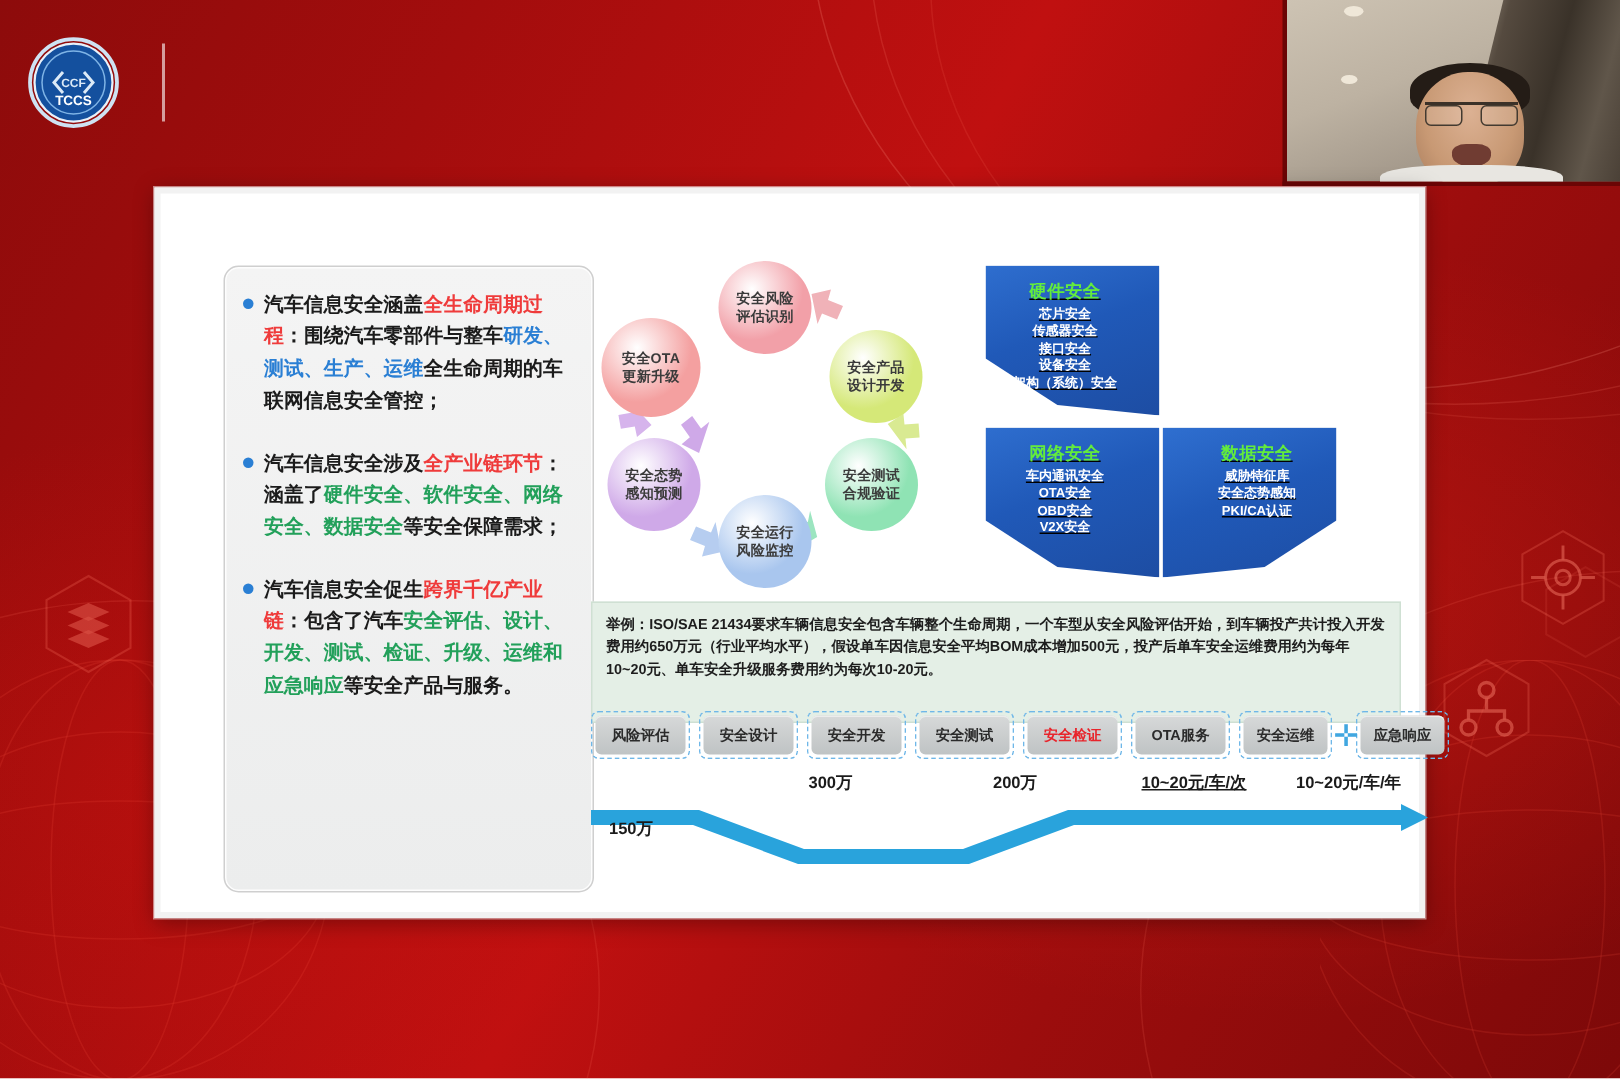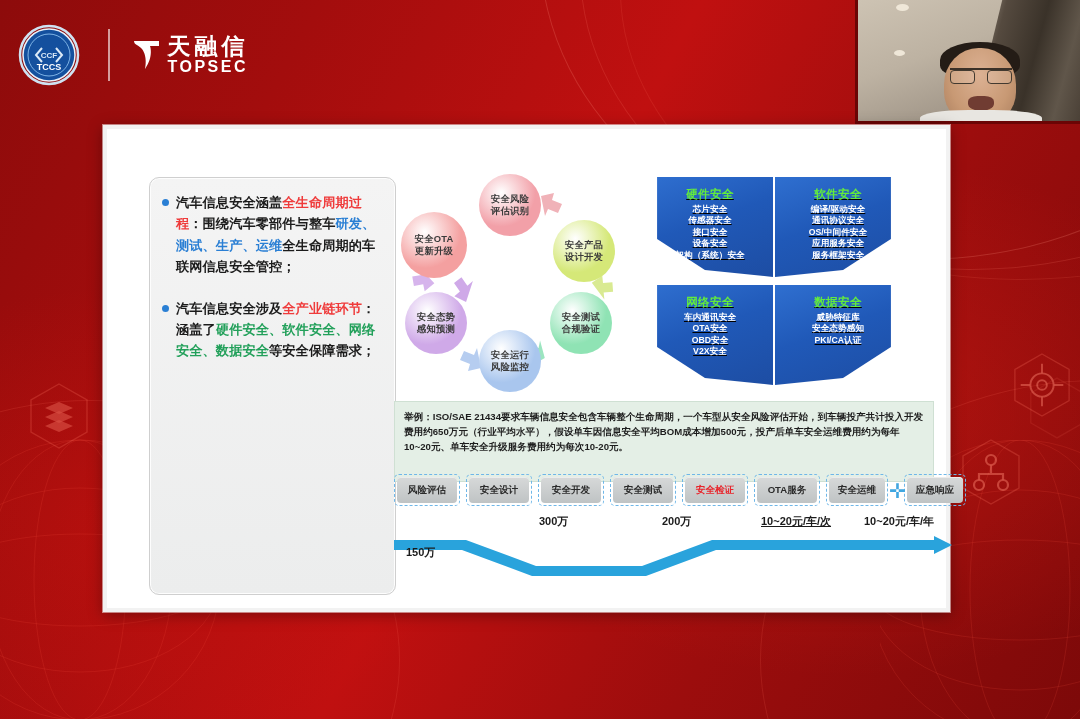--- a/index.html
+++ b/index.html
@@ -226,29 +226,20 @@
   <div style="position:absolute;left:18px;top:24px;display:flex;align-items:center;">
     <svg width="62" height="62" viewBox="0 0 62 62">
       <circle cx="31" cy="31" r="29" fill="none" stroke="#cfe2f2" stroke-width="2.5"></circle>
       <circle cx="31" cy="31" r="26" fill="#14509e" stroke="#e8f1fa" stroke-width="1.5"></circle>
       <circle cx="31" cy="31" r="21" fill="none" stroke="#7fb4e6" stroke-width="1"></circle>
       <path d="M24 24 L18 31 L24 38 M38 24 L44 31 L38 38" fill="none" stroke="#dceaf7" stroke-width="2"></path>
       <text x="31" y="34" font-family="Liberation Sans, sans-serif" font-size="8" fill="#dceaf7" text-anchor="middle" font-weight="bold">CCF</text>
       <text x="31" y="46" font-family="Liberation Sans, sans-serif" font-size="9" fill="#ffffff" text-anchor="middle" font-weight="bold">TCCS</text>
     </svg>
     <div style="width:1.5px;height:52px;background:rgba(255,255,255,.6);margin:0 22px 0 28px;"></div>
-    <div style="display:flex;align-items:center;">
-      <svg width="30" height="40" viewBox="0 0 30 40" style="margin-right:6px;">
-        <path d="M2 6 L27 6 L27 11 L18 11 C18 11 22 21 13 34 C13 34 16 22 10 14 C7 10 2 10 2 6 Z" fill="#ffffff"></path>
-      </svg>
-      <div>
-        <div style="font-size:23px;font-weight:bold;color:#ffffff;letter-spacing:4px;line-height:1.05;">天融信</div>
-        <div style="font-size:16px;font-weight:bold;color:#ffffff;letter-spacing:2.5px;line-height:1.1;">TOPSEC</div>
-      </div>
-    </div>
   </div>
 
   <div id="video">
     <div class="curtain"></div>
     <div class="wall-light" style="left:38px;top:4px;width:13px;height:7px;"></div>
     <div class="wall-light" style="left:36px;top:50px;width:11px;height:6px;"></div>
     <div class="hair"></div>
     <div class="person-head"></div>
     <div class="glasses">
       <div class="lens" style="left:0;"></div>
@@ -263,20 +254,24 @@
 
     <div id="left-panel">
       <div id="bullet-list">
           <div class="bullet-row">
             <div class="bullet-dot"></div>
             <div class="bullet-text"><span class="c-dark">汽车信息安全涵盖</span><span class="c-red">全生命周期过程</span><span class="c-dark">：围绕汽车零部件与整车</span><span class="c-blue">研发、测试、生产、运维</span><span class="c-dark">全生命周期的车联网信息安全管控；</span></div>
           </div>
           <div class="bullet-row">
             <div class="bullet-dot"></div>
             <div class="bullet-text"><span class="c-dark">汽车信息安全涉及</span><span class="c-red">全产业链环节</span><span class="c-dark">：涵盖了</span><span class="c-green">硬件安全、软件安全、网络安全、数据安全</span><span class="c-dark">等安全保障需求；</span></div>
+          </div>
+          <div class="bullet-row">
+            <div class="bullet-dot"></div>
+            <div class="bullet-text"><span class="c-dark">汽车信息安全促生</span><span class="c-red">跨界千亿产业链</span><span class="c-dark">：包含了汽车</span><span class="c-green">安全评估、设计、开发、测试、检证、升级、运维和应急响应</span><span class="c-dark">等安全产品与服务。</span></div>
           </div>
         </div>
     </div>
 
     <div id="cycle">
       <svg width="245" height="225" viewBox="0 0 245 225" style="position:absolute;left:0;top:0;">
         <g>
           <path d="M146 22 l13 -3 l-2 7 l10 4 l-4 9 l-10 -4 l-3 7 z" fill="#f0b2b8"></path>
           <path d="M196 112 l6 -11 l4 6 l8 -5 l5 8 l-8 5 l4 6 z" fill="#d9ea92" transform="rotate(28 203 112)"></path>
           <path d="M150 186 l-12 4 l3 -7 l-10 -5 l5 -8 l10 5 l3 -7 z" fill="#9ce5c0" transform="rotate(-12 140 186)"></path>
@@ -315,28 +310,20 @@
 
     <div id="shields">
         <div class="shield sh-left" style="left: 0px; top: 0px;">
           <div class="sh-title">硬件安全</div>
           <div class="sh-item">芯片安全</div>
           <div class="sh-item">传感器安全</div>
           <div class="sh-item">接口安全</div>
           <div class="sh-item">设备安全</div>
           <div class="sh-item">架构（系统）安全</div>
         </div>
-        <div class="shield sh-right" style="left: 128px; top: 0px;">
-          <div class="sh-title">软件安全</div>
-          <div class="sh-item">编译/驱动安全</div>
-          <div class="sh-item">通讯协议安全</div>
-          <div class="sh-item">OS/中间件安全</div>
-          <div class="sh-item">应用服务安全</div>
-          <div class="sh-item">服务框架安全</div>
-        </div>
         <div class="shield sh-left" style="left: 0px; top: 108px;">
           <div class="sh-title">网络安全</div>
           <div class="sh-item">车内通讯安全</div>
           <div class="sh-item">OTA安全</div>
           <div class="sh-item">OBD安全</div>
           <div class="sh-item">V2X安全</div>
         </div>
         <div class="shield sh-right" style="left: 128px; top: 108px;">
           <div class="sh-title">数据安全</div>
           <div class="sh-item">威胁特征库</div>

